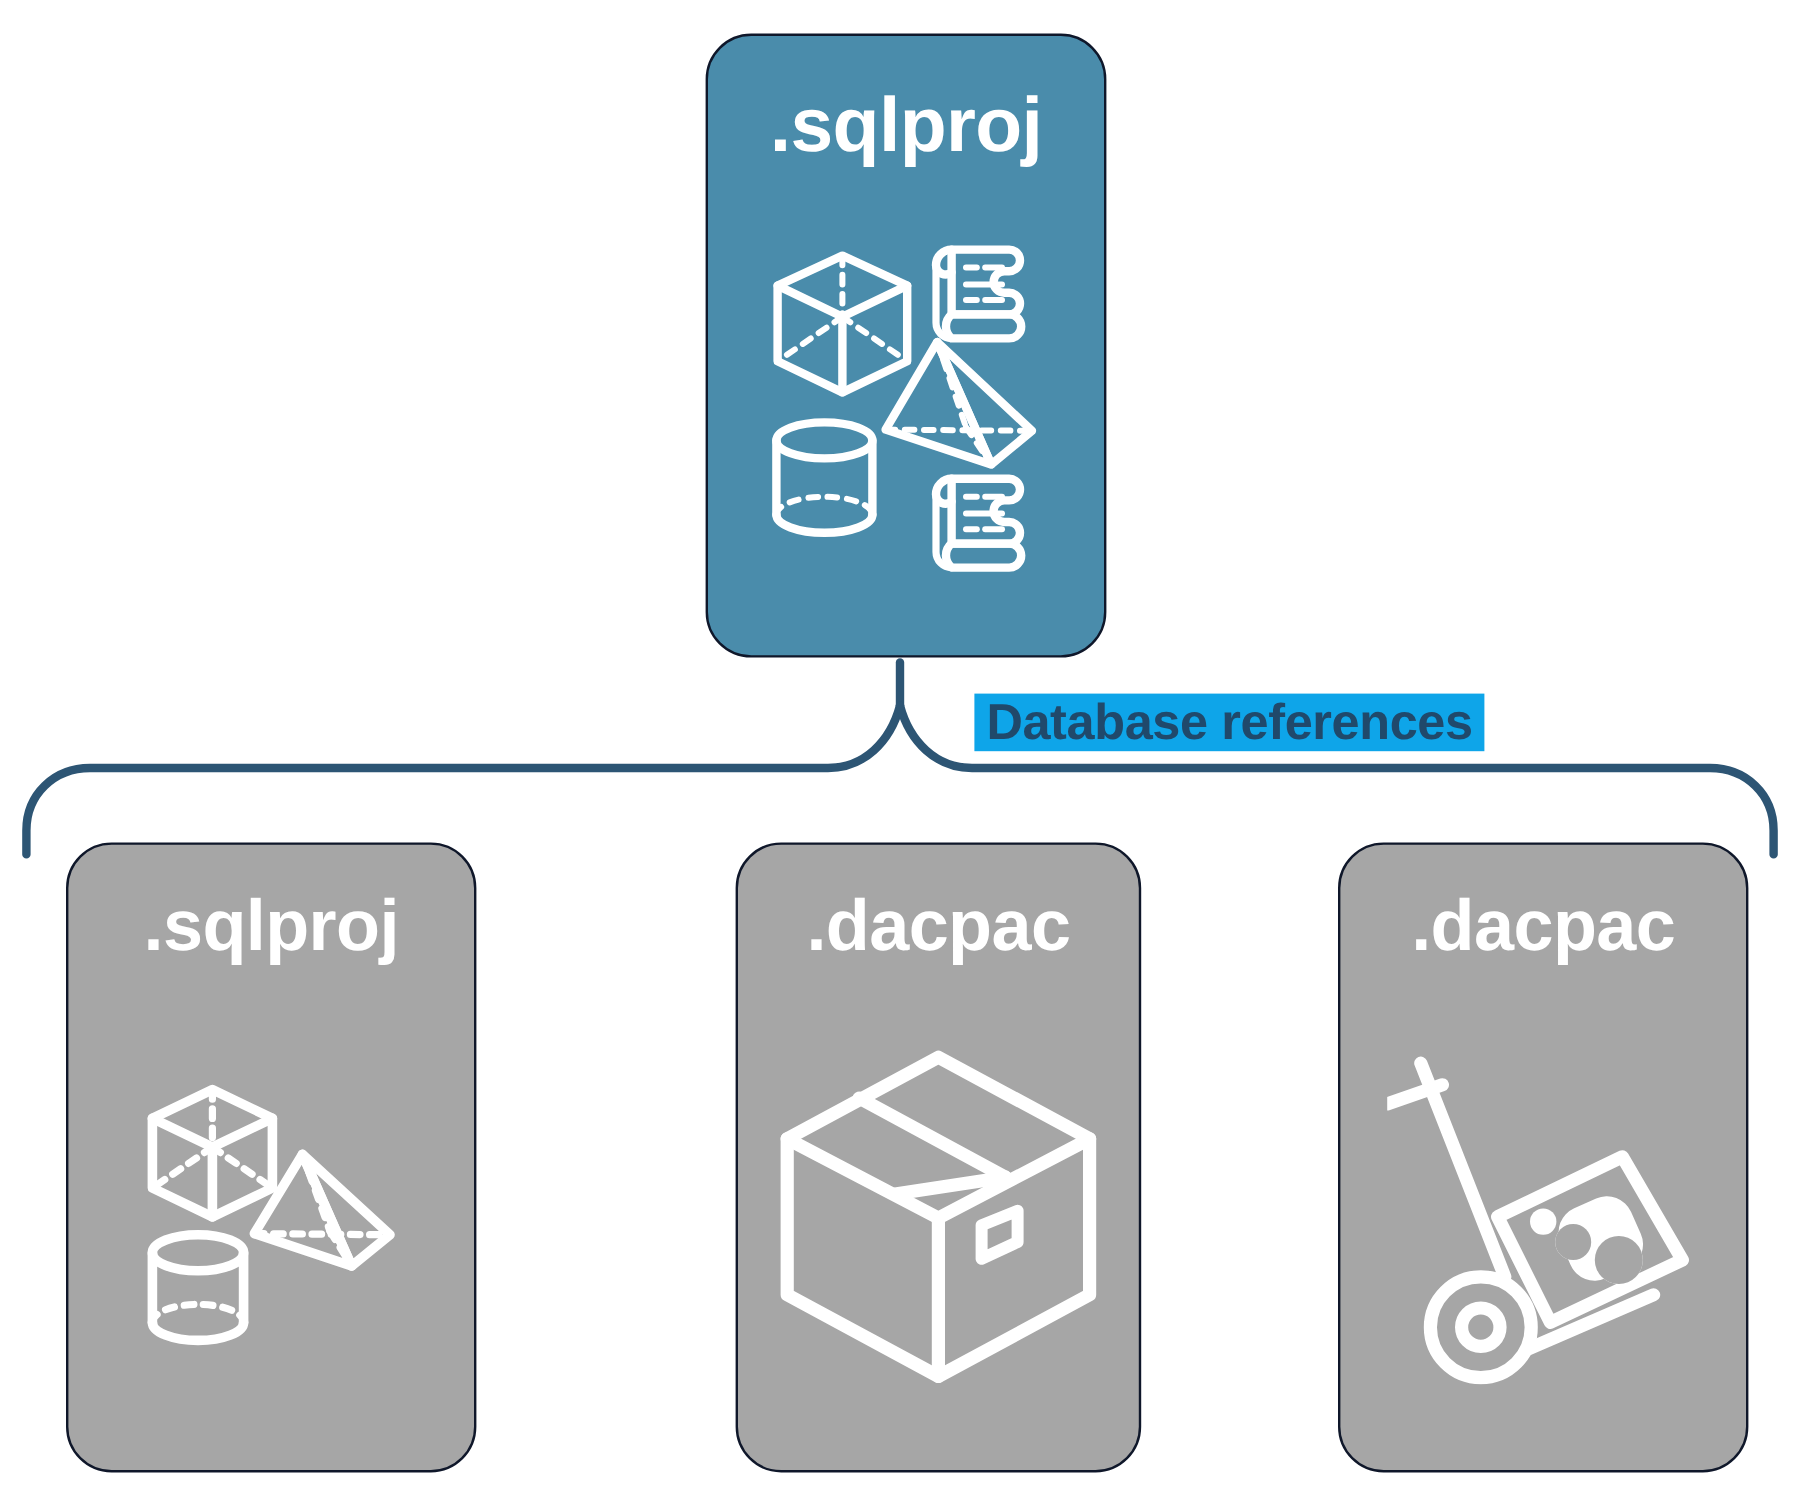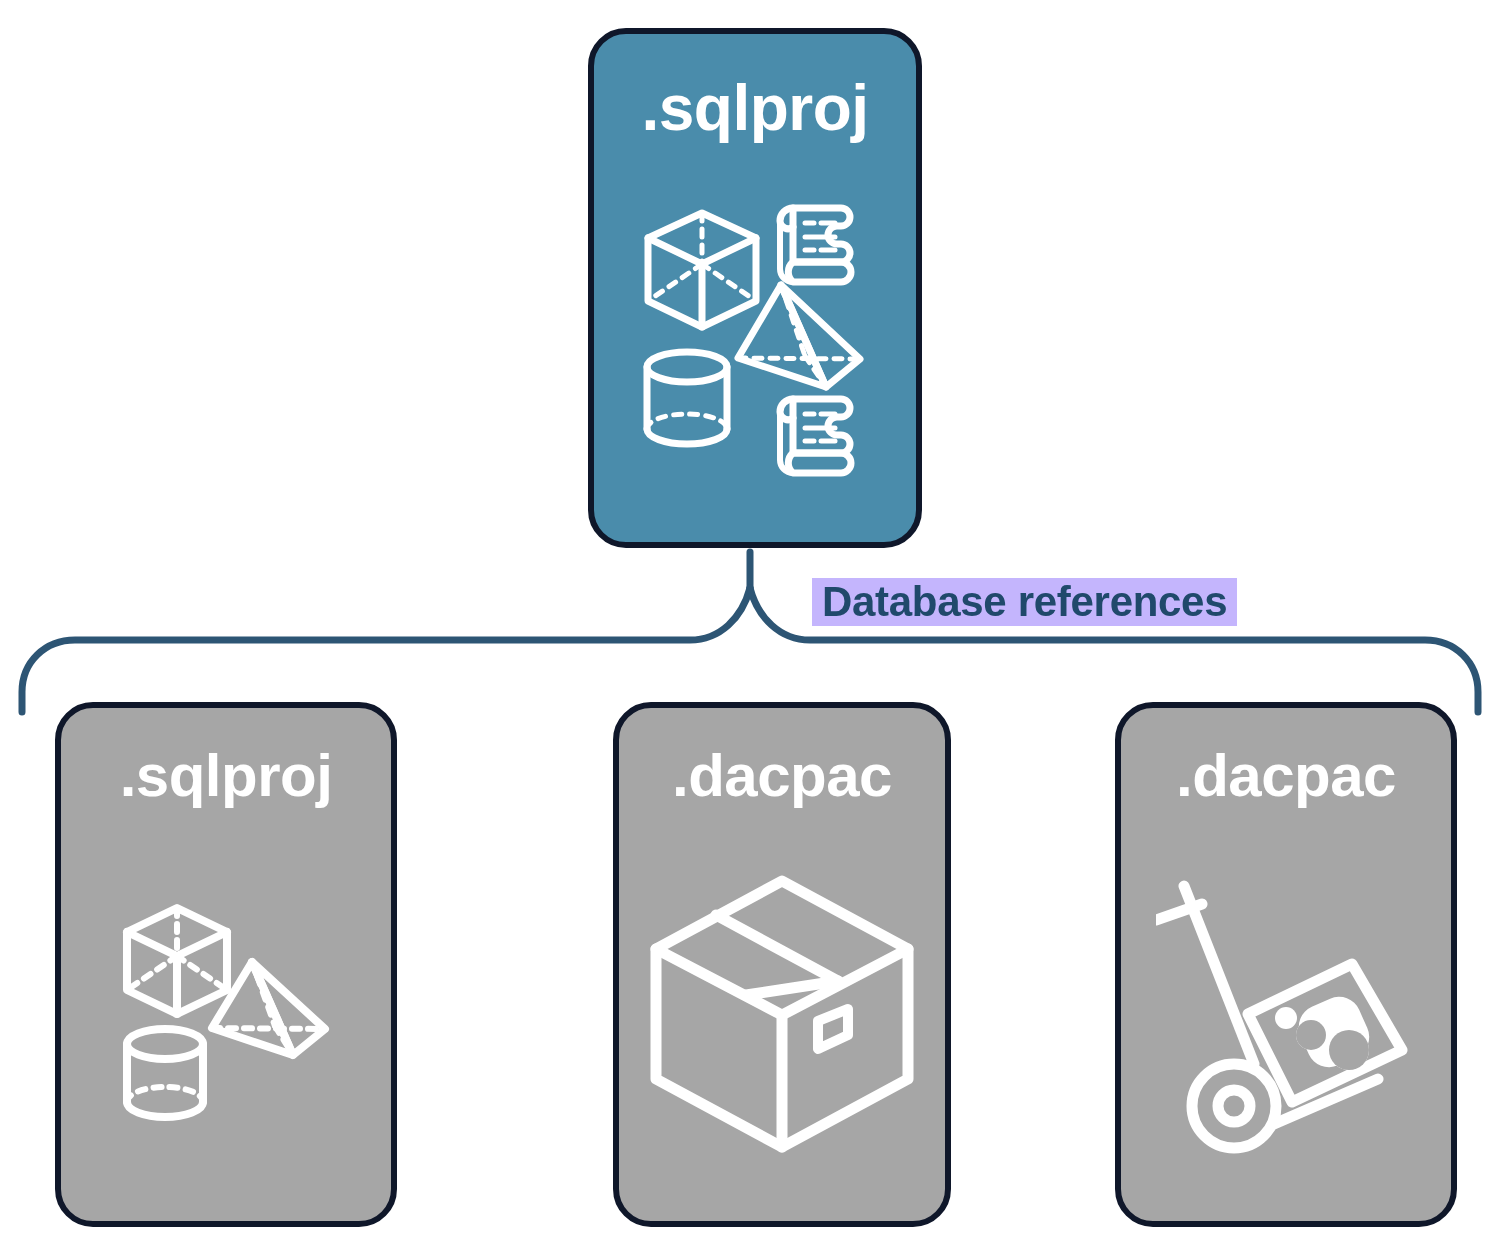--- a/index.html
+++ b/index.html
@@ -16,21 +16,21 @@
     width: 1500px;
     height: 1250px;
     background: #ffffff;
     overflow: hidden;
   }
 
   
   .card {
     position: absolute;
     box-sizing: border-box;
-    border: 6px solid #0f172a;
+    border: 2px solid #0f172a;
     border-radius: 38px;
     display: flex;
     flex-direction: column;
     align-items: center;
   }
   .card-primary {
     background: #4a8cab;
   }
   .card-secondary {
     background: #a6a6a6;
@@ -78,21 +78,21 @@
   
   #bracket-label {
     position: absolute;
     left: 812px;
     top: 578px;
     font-size: 42px;
     font-weight: bold;
     color: #20496b;
     letter-spacing: -0.3px;
     white-space: nowrap;
-    background: #c4b5fd;
+    background: #0ea5e9;
     padding: 0 10px;
   }
 
   .art-svg { display: block; }
 </style>
 </head>
 <body>
 
 <div id="canvas">
 

